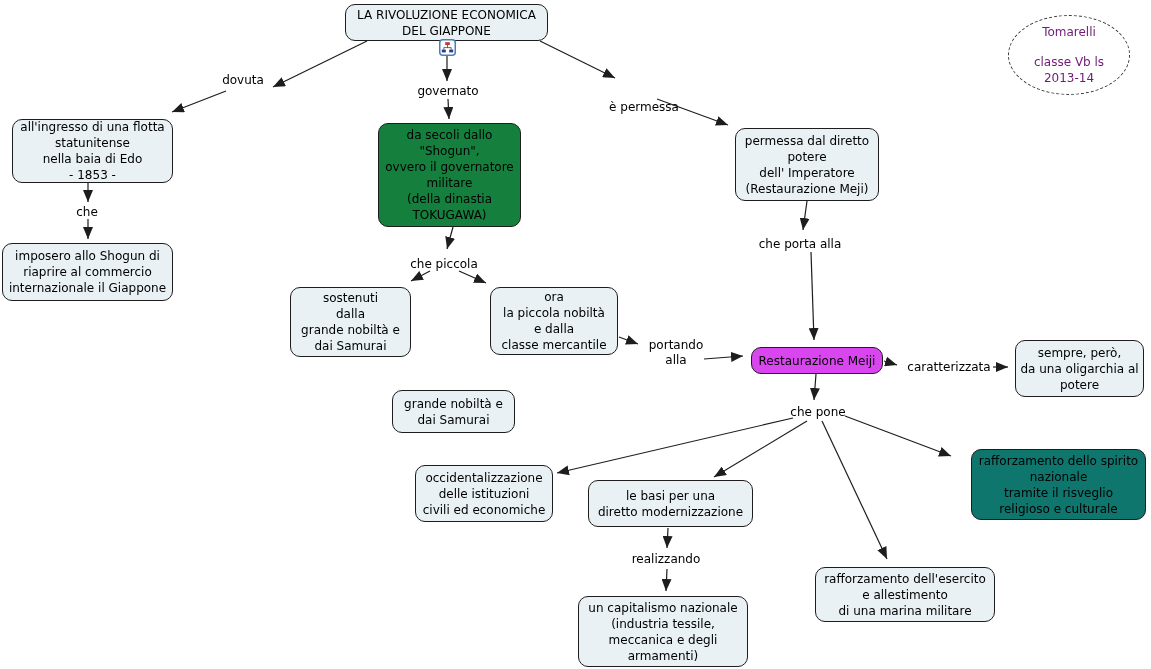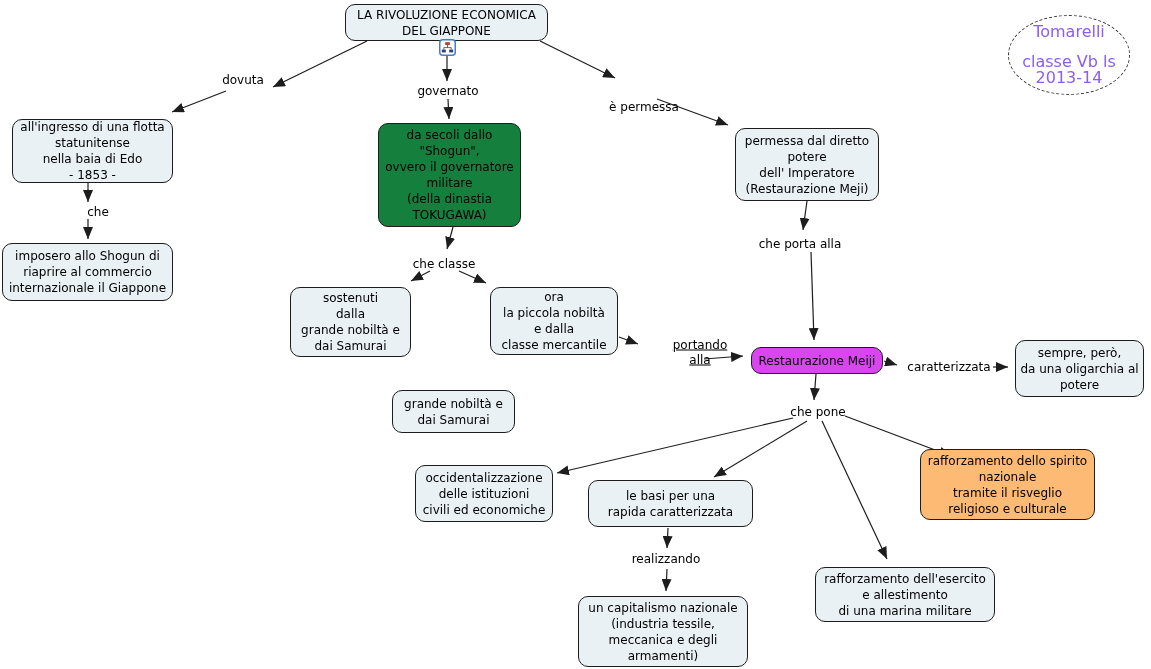--- a/index.html
+++ b/index.html
@@ -26,21 +26,21 @@
     white-space:pre;text-align:center;
     font-size:12px;line-height:14.5px;color:#000;
   }
   .oval{
     position:absolute;
     box-sizing:border-box;
     border:1.5px dashed #3a3a3a;
     border-radius:50%;
     background:#ffffff;
     display:flex;flex-direction:column;align-items:center;justify-content:center;
-    text-align:center;font-size:16px;line-height:16px;color:#8b5cf6;
+    text-align:center;font-size:12px;line-height:16px;color:#701a75;
   }
   .oval-line.first{margin-bottom:14px;}
   .res-icon{position:absolute;}
 </style>
 </head>
 <body>
 
 <div id="canvas" style="width: 1151px; height: 669px; background: rgb(255, 255, 255);">
     <svg width="1151" height="669" class="edges">
       <defs>
@@ -103,38 +103,38 @@
     <div class="concept" style="left: 751px; top: 347px; width: 132px; height: 27px; background: #d946ef; border-color: rgb(29, 29, 29);">Restaurazione Meiji</div>
     <div class="concept" style="left: 1015px; top: 340px; width: 129px; height: 57px; background: rgb(234, 241, 245); border-color: rgb(29, 29, 29);">sempre, però,
 da una oligarchia al
 potere</div>
     <div class="concept" style="left: 392px; top: 390px; width: 123px; height: 43px; background: rgb(234, 241, 245); border-color: rgb(29, 29, 29);">grande nobiltà e
 dai Samurai</div>
     <div class="concept" style="left: 415px; top: 465px; width: 138px; height: 57px; background: rgb(234, 241, 245); border-color: rgb(29, 29, 29);">occidentalizzazione
 delle istituzioni
 civili ed economiche</div>
     <div class="concept" style="left: 588px; top: 480px; width: 165px; height: 47px; background: rgb(234, 241, 245); border-color: rgb(29, 29, 29);">le basi per una
-rapida caratterizzata</div>
+diretto modernizzazione</div>
     <div class="concept" style="left: 578px; top: 596px; width: 170px; height: 71px; background: rgb(234, 241, 245); border-color: rgb(29, 29, 29);">un capitalismo nazionale
 (industria tessile,
 meccanica e degli
 armamenti)</div>
     <div class="concept" style="left: 815px; top: 567px; width: 180px; height: 55px; background: rgb(234, 241, 245); border-color: rgb(29, 29, 29);">rafforzamento dell'esercito
 e allestimento
 di una marina militare</div>
-    <div class="concept" style="left: 920px; top: 449px; width: 175px; height: 71px; background: #fdba74; border-color: rgb(29, 29, 29);">rafforzamento dello spirito
+    <div class="concept" style="left: 971px; top: 449px; width: 175px; height: 71px; background: #0f766e; border-color: rgb(29, 29, 29);">rafforzamento dello spirito
 nazionale
 tramite il risveglio
 religioso e culturale</div>
     <div class="phrase" style="left: 243px; top: 80px;">dovuta</div>
     <div class="phrase" style="left: 448px; top: 91px;">governato</div>
     <div class="phrase" style="left: 644px; top: 91px; margin-top: 16px;">è permessa</div>
-    <div class="phrase" style="left: 98px; top: 212px;">che</div>
-    <div class="phrase" style="left: 444px; top: 264px;">che classe</div>
-    <div class="phrase" style="left: 700px; top: 352px; text-decoration: underline;">portando
+    <div class="phrase" style="left: 87px; top: 212px;">che</div>
+    <div class="phrase" style="left: 444px; top: 264px;">che piccola</div>
+    <div class="phrase" style="left: 676px; top: 352px;">portando
 alla</div>
     <div class="phrase" style="left: 800px; top: 244px;">che porta alla</div>
     <div class="phrase" style="left: 949px; top: 367px;">caratterizzata</div>
     <div class="phrase" style="left: 818px; top: 412px;">che pone</div>
     <div class="phrase" style="left: 666px; top: 559px;">realizzando</div>
     <div class="oval" style="left: 1008px; top: 15px; width: 122px; height: 80px;">
       <div class="oval-line first">Tomarelli</div>
       <div class="oval-line">classe Vb ls</div>
       <div class="oval-line">2013-14</div>
     </div>

